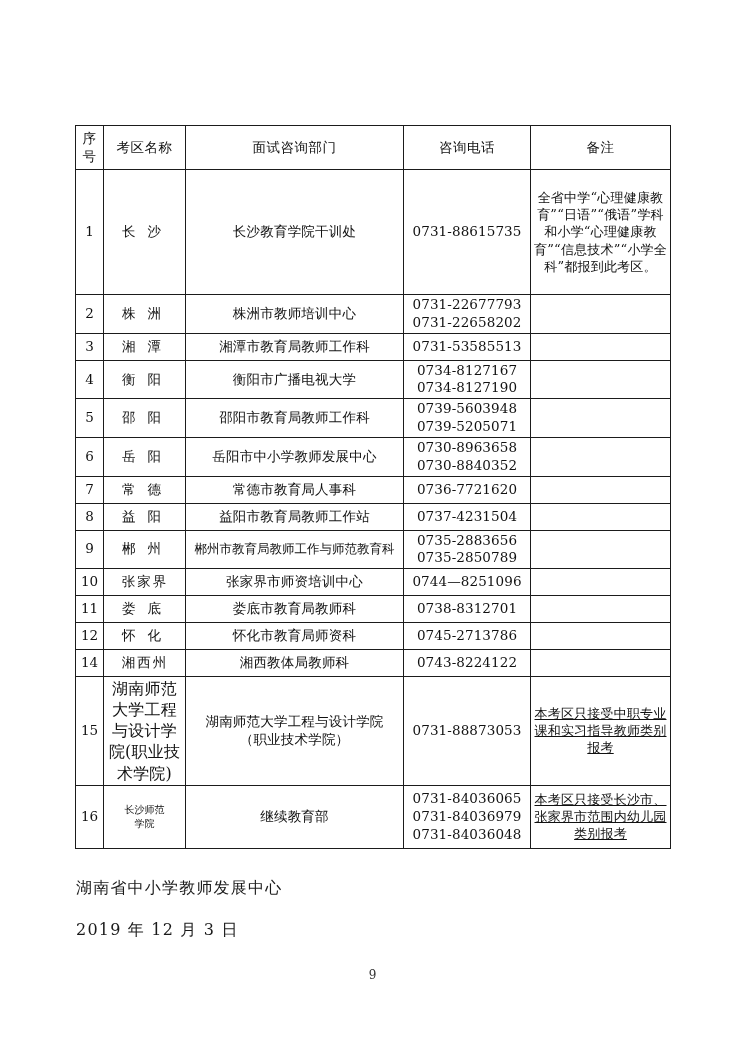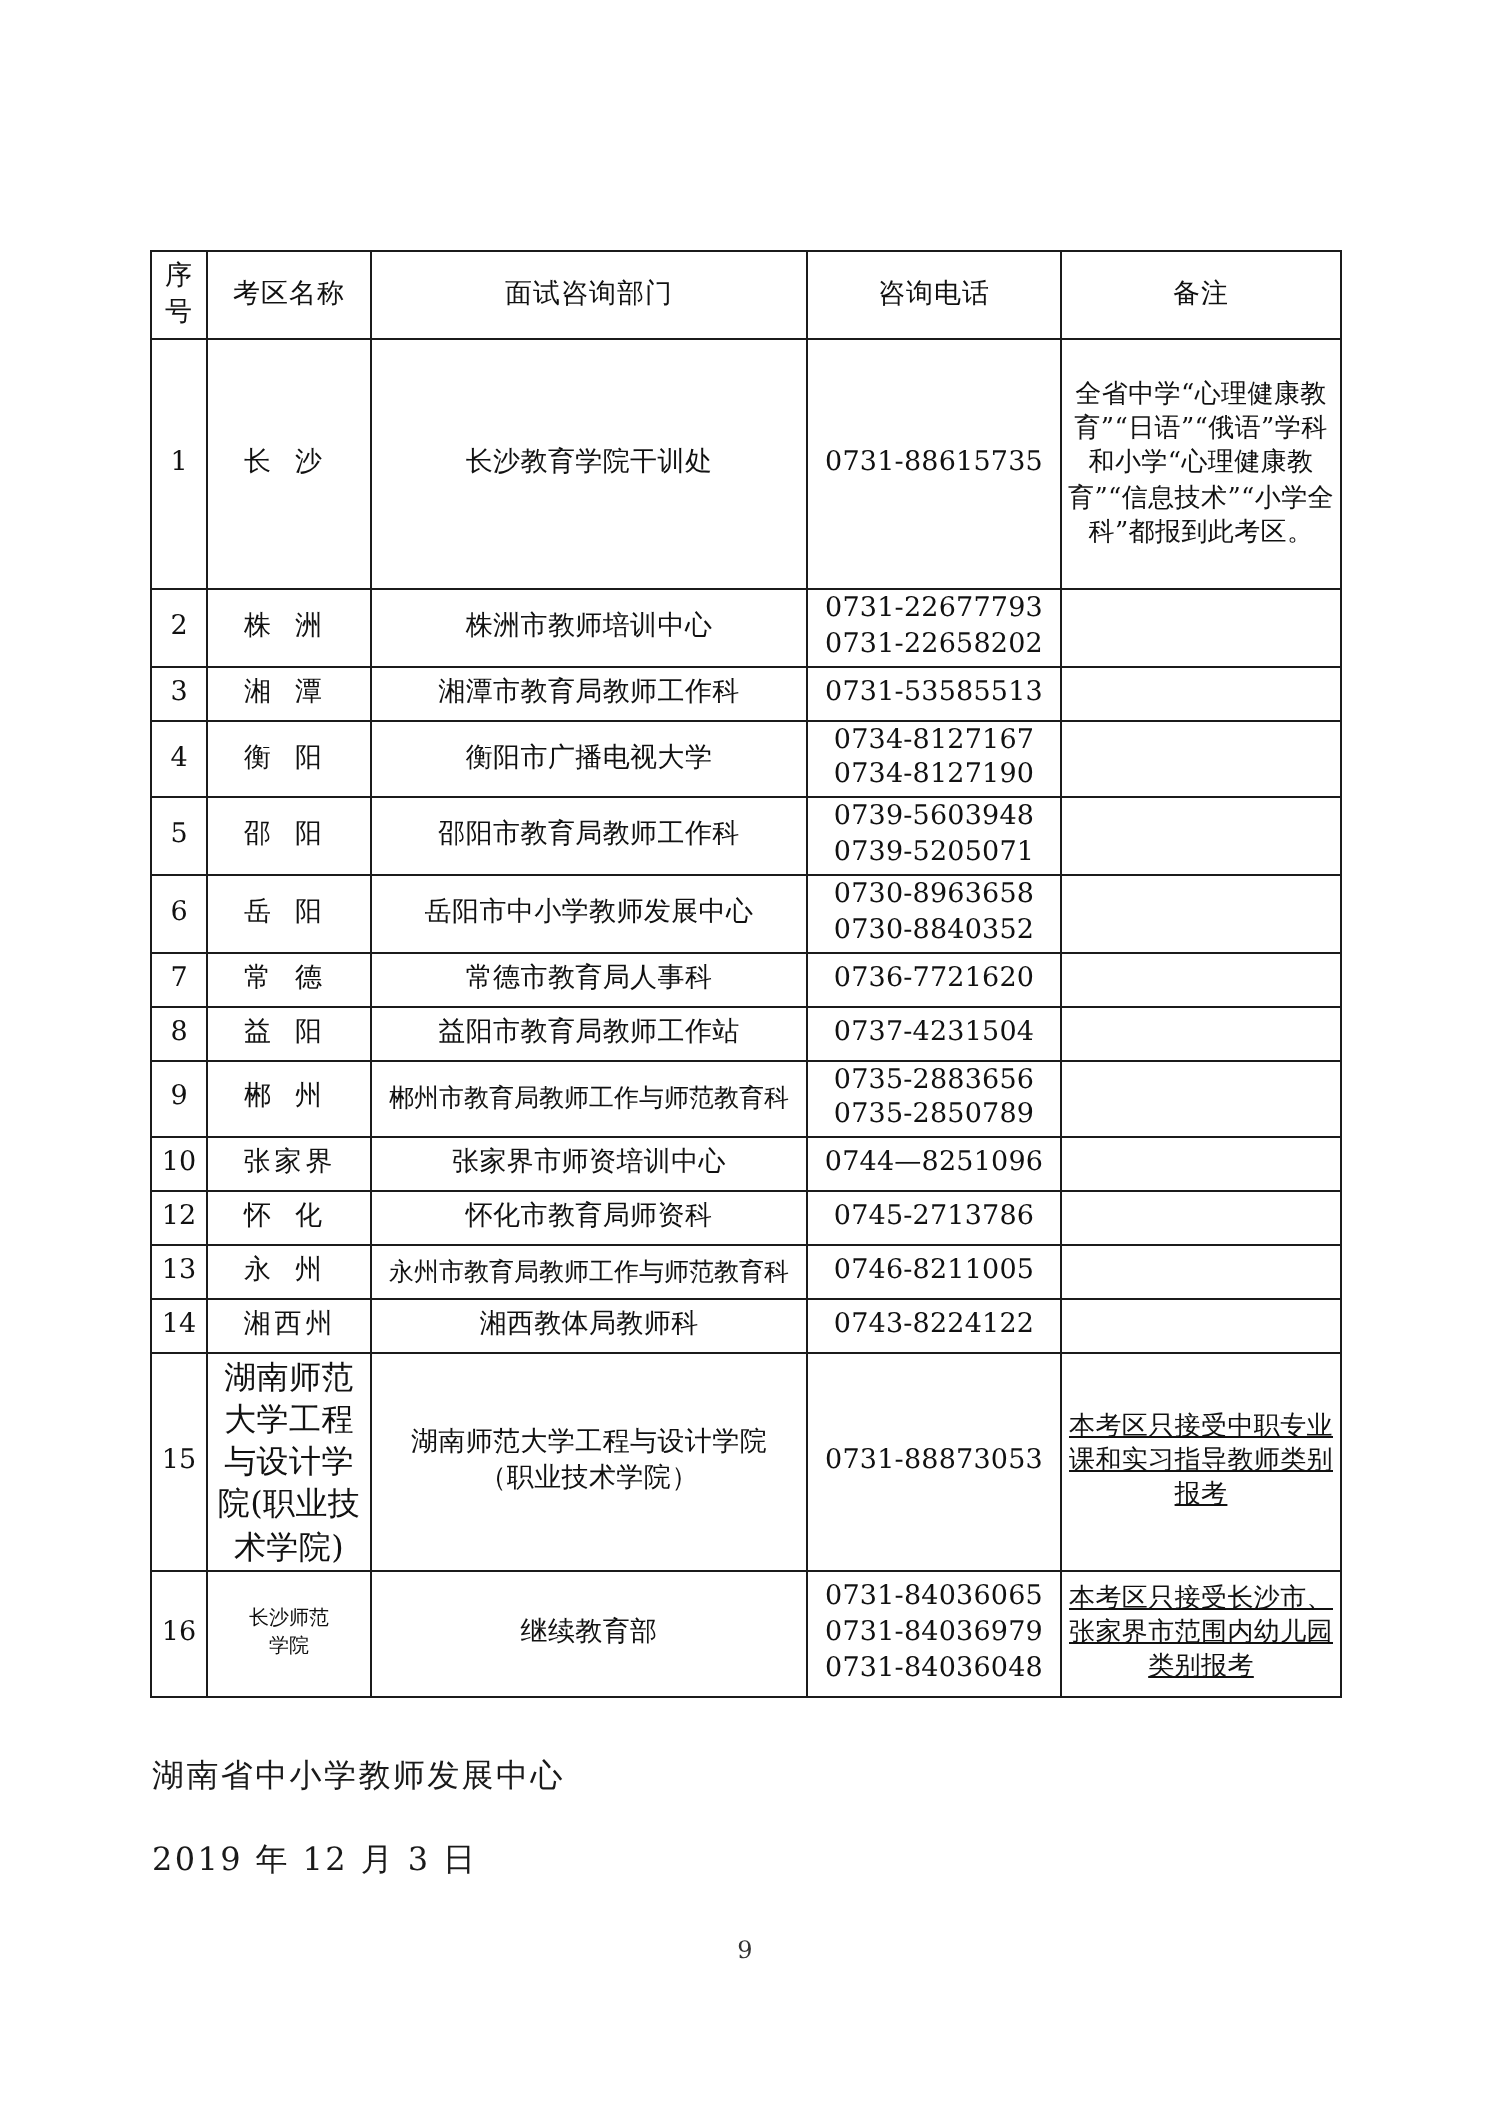--- a/index.html
+++ b/index.html
@@ -312,44 +312,44 @@
           <td class="name"><span class="sp3">张家界</span></td>
           <td class="dept">张家界市师资培训中心</td>
           <td class="phone">
               <span class="phone-line">0744—8251096</span>
             </td>
           <td class="remark">
               <span class="remark-text"></span>
             </td>
         </tr>
 
+        <tr style="height:27px;">
+          <td class="seq">11</td>
+          <td class="name"><span class="sp2">娄底</span></td>
+          <td class="dept">娄底市教育局教师科</td>
+          <td class="phone">
+              <span class="phone-line">0738-8312701</span>
+            </td>
+          <td class="remark">
+              <span class="remark-text"></span>
+            </td>
+        </tr>
 
         <tr style="height:27px;">
           <td class="seq">12</td>
           <td class="name"><span class="sp2">怀化</span></td>
           <td class="dept">怀化市教育局师资科</td>
           <td class="phone">
               <span class="phone-line">0745-2713786</span>
             </td>
           <td class="remark">
               <span class="remark-text"></span>
             </td>
         </tr>
 
-        <tr style="height:27px;">
-          <td class="seq">13</td>
-          <td class="name"><span class="sp2">永州</span></td>
-          <td class="dept" style="font-size:12.5px;letter-spacing:0;">永州市教育局教师工作与师范教育科</td>
-          <td class="phone">
-              <span class="phone-line">0746-8211005</span>
-            </td>
-          <td class="remark">
-              <span class="remark-text"></span>
-            </td>
-        </tr>
 
         <tr style="height:27px;">
           <td class="seq">14</td>
           <td class="name"><span class="sp3">湘西州</span></td>
           <td class="dept">湘西教体局教师科</td>
           <td class="phone">
               <span class="phone-line">0743-8224122</span>
             </td>
           <td class="remark">
               <span class="remark-text"></span>

